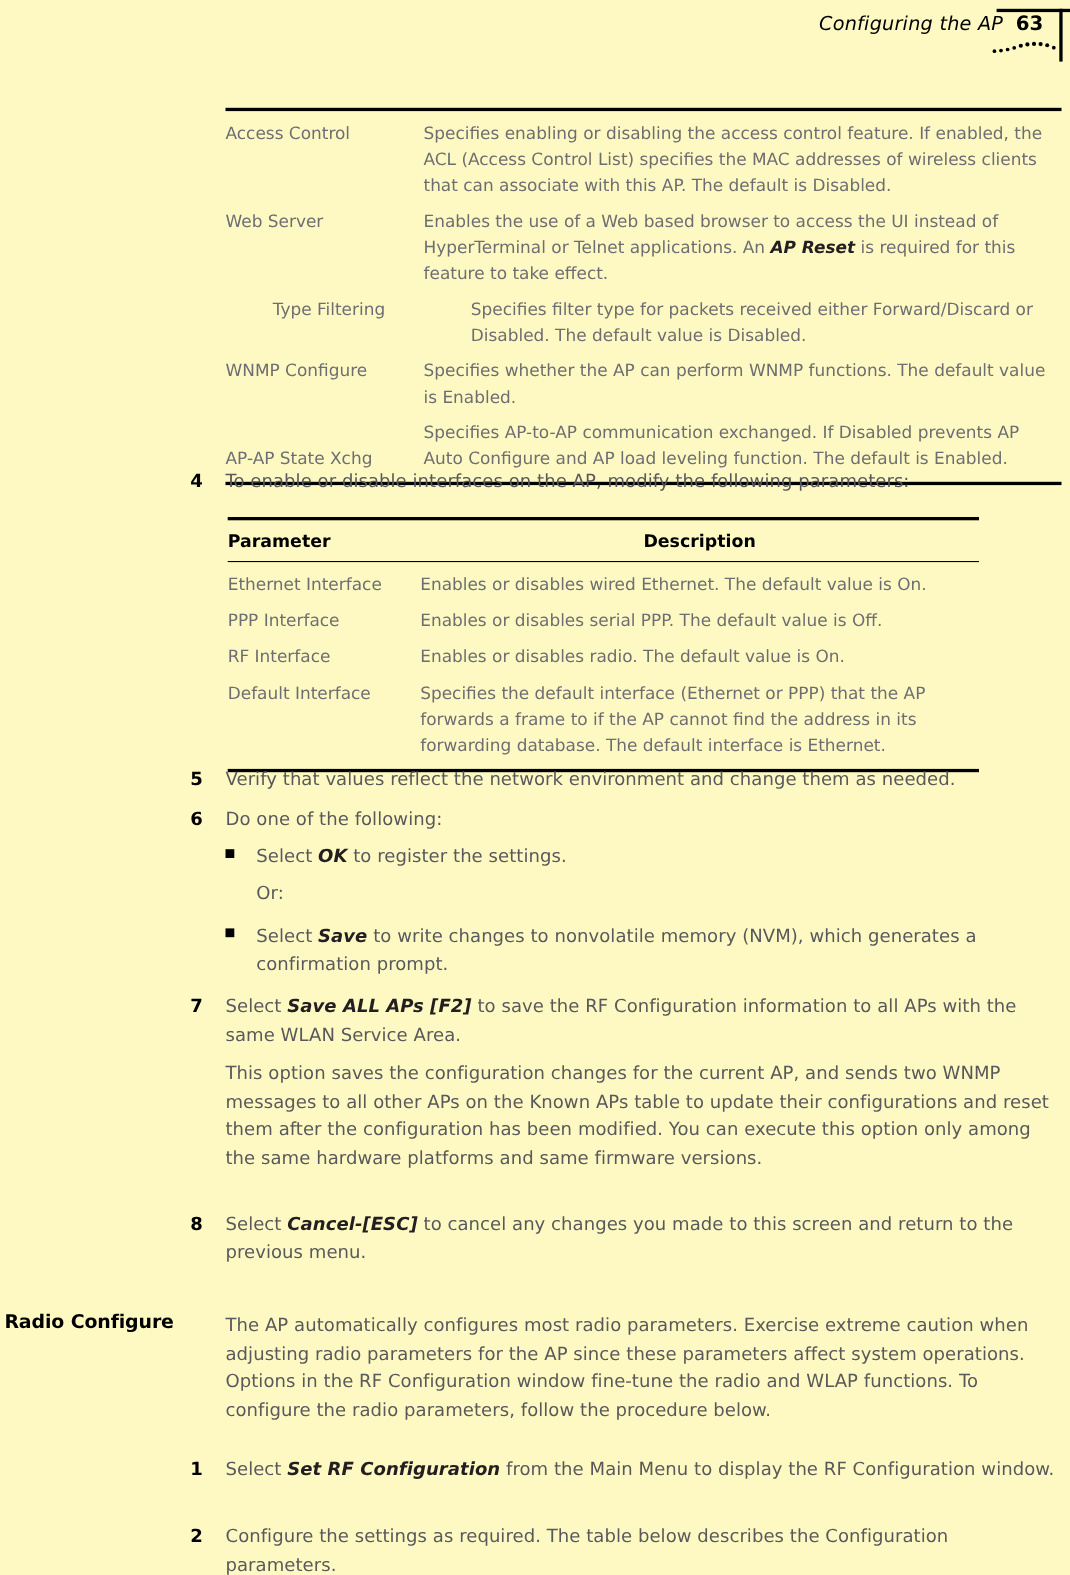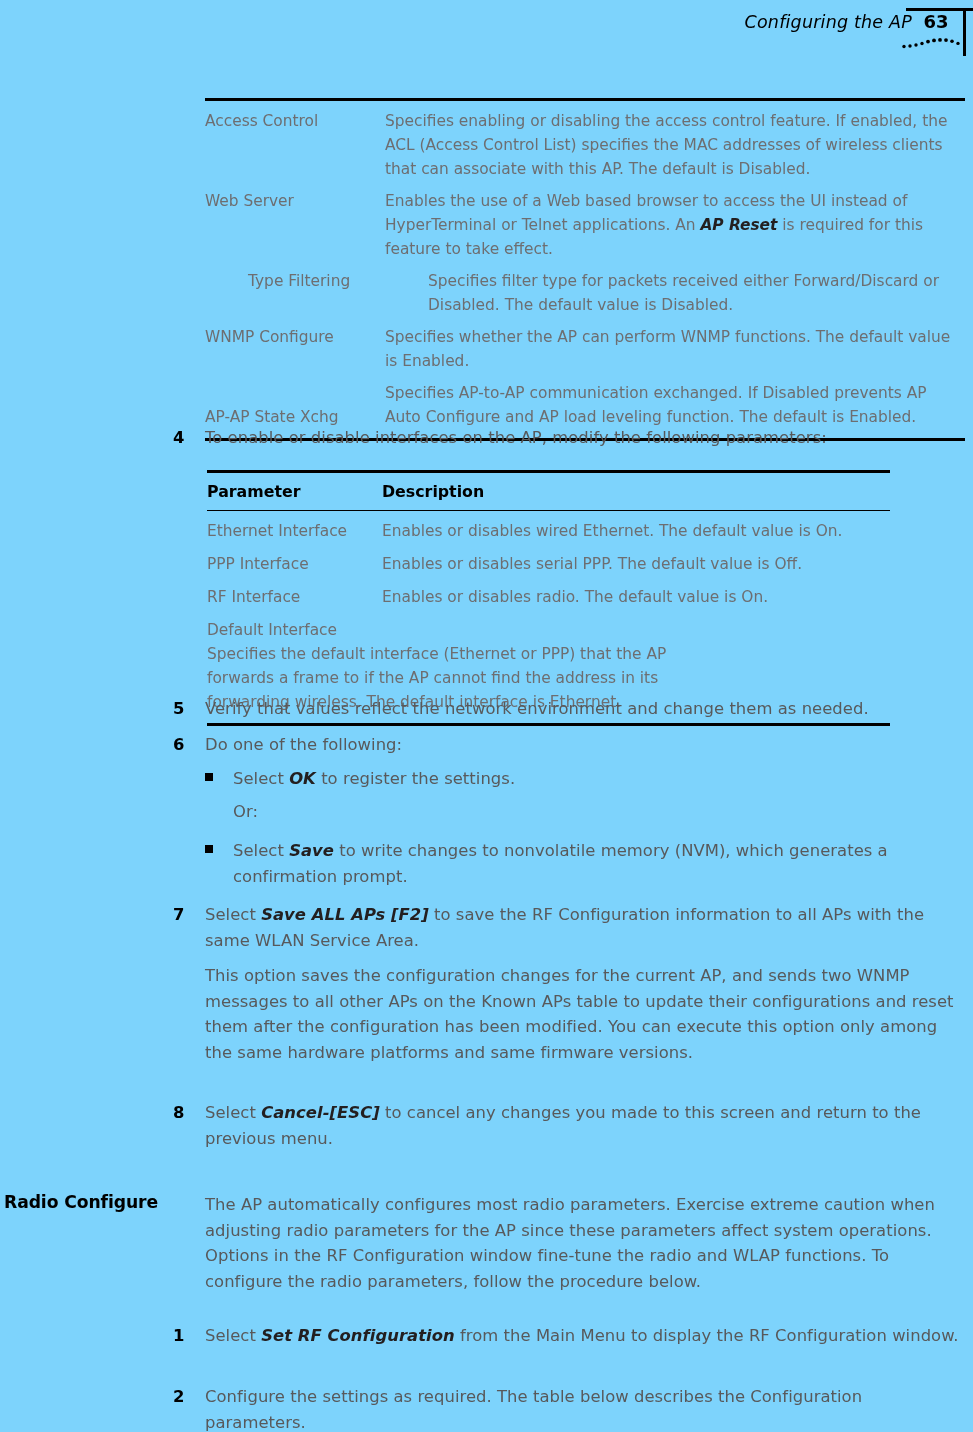--- a/index.html
+++ b/index.html
@@ -4,21 +4,21 @@
 <style>
   html, body {
     margin: 0;
     padding: 0;
     background: #ffffff;
   }
   .page {
     position: relative;
     width: 973px;
     height: 1432px;
-    background: #7dd3fc;
+    background: #fef9c3;
     font-family: "DejaVu Sans", "Liberation Sans", sans-serif;
     overflow: hidden;
   }
 
   
   .header {
     position: absolute;
     top: 0;
     left: 0;
     width: 973px;
@@ -218,43 +218,43 @@
   <div class="step" style="left:173px; top:425px; width:790px;">
     <div class="step-num">4</div>
     <div class="step-body body-text">To enable or disable interfaces on the AP, modify the following parameters:</div>
   </div>
 
   <div class="tbl" style="left:207px; top:470px; width:683px;">
     <div class="hline-thick"></div>
 
     <div class="tbl-row tbl-head" style="padding-top:7px; padding-bottom:6px;">
       <div class="tbl-param" style="width:175px;">Parameter</div>
-      <div class="tbl-desc" style="width:508px;">Description</div>
+      <div class="tbl-desc" style="width:508px;text-align:center;">Description</div>
     </div>
 
     <div class="hline-thin"></div>
 
     <div class="tbl-row" style="padding-top:8px;">
       <div class="tbl-param" style="width:175px;">Ethernet Interface</div>
       <div class="tbl-desc" style="width:508px;">Enables or disables wired Ethernet. The default value is On.</div>
     </div>
 
     <div class="tbl-row" style="padding-top:9px;">
       <div class="tbl-param" style="width:175px;">PPP Interface</div>
       <div class="tbl-desc" style="width:508px;">Enables or disables serial PPP. The default value is Off.</div>
     </div>
 
     <div class="tbl-row" style="padding-top:9px;">
       <div class="tbl-param" style="width:175px;">RF Interface</div>
       <div class="tbl-desc" style="width:508px;">Enables or disables radio. The default value is On.</div>
     </div>
 
-    <div class="tbl-row" style="padding-top:9px;flex-direction:column;">
+    <div class="tbl-row" style="padding-top:9px;">
       <div class="tbl-param" style="width:175px;">Default Interface</div>
-      <div class="tbl-desc" style="width:508px;">Specifies the default interface (Ethernet or PPP) that the AP forwards a frame to if the AP cannot find the address in its forwarding wireless. The default interface is Ethernet.</div>
+      <div class="tbl-desc" style="width:508px;">Specifies the default interface (Ethernet or PPP) that the AP forwards a frame to if the AP cannot find the address in its forwarding database. The default interface is Ethernet.</div>
     </div>
 
     <div class="hline-thick" style="margin-top:9px;"></div>
   </div>
 
   <div class="step" style="left:173px; top:696px; width:795px;">
     <div class="step-num">5</div>
     <div class="step-body body-text">Verify that values reflect the network environment and change them as needed.</div>
   </div>
 

